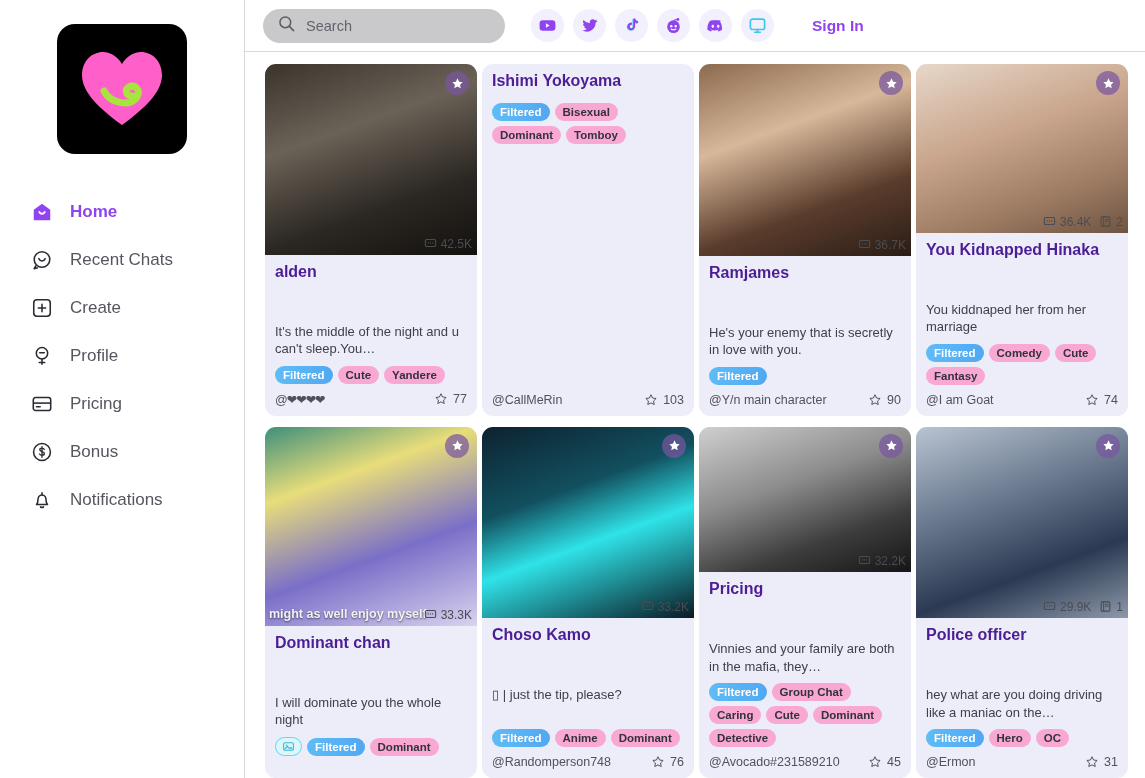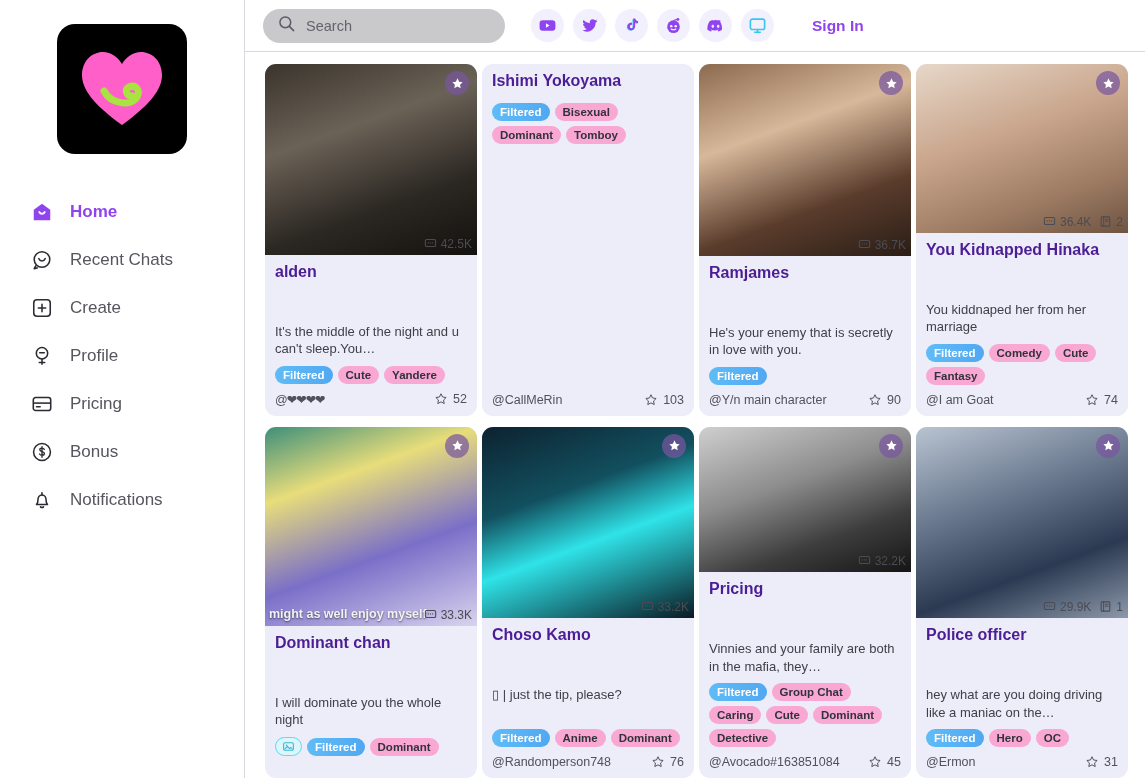--- a/index.html
+++ b/index.html
@@ -340,21 +340,21 @@
             <span class="tag filtered">Filtered</span>
             <span class="tag">Cute</span>
             <span class="tag">Yandere</span>
           </div>
           <div class="c-foot">
             <span class="author hearts">@❤❤❤❤</span>
             <span class="likes">
               <svg width="14" height="14" viewBox="0 0 24 24">
                   <path d="M12 3l2.7 5.6 6.1.8-4.4 4.3 1.1 6.1L12 16.9 6.5 19.8l1.1-6.1L3.2 9.4l6.1-.8Z" fill="none" stroke="#50515a" stroke-width="1.7" stroke-linejoin="round"></path>
                 </svg>
-              <span>52</span>
+              <span>77</span>
             </span>
           </div>
         </div>
       </article>
 
       <article class="card">
         <div class="body">
           <div class="c-title">Ishimi Yokoyama</div>
           <div class="tags">
             <span class="tag filtered">Filtered</span>
@@ -563,21 +563,21 @@
           <div class="c-desc">Vinnies and your family are both in the mafia, they…</div>
           <div class="tags">
             <span class="tag filtered">Filtered</span>
             <span class="tag">Group Chat</span>
             <span class="tag">Caring</span>
             <span class="tag">Cute</span>
             <span class="tag">Dominant</span>
             <span class="tag">Detective</span>
           </div>
           <div class="c-foot">
-            <span class="author">@Avocado#163851084</span>
+            <span class="author">@Avocado#231589210</span>
             <span class="likes">
               <svg width="14" height="14" viewBox="0 0 24 24">
                   <path d="M12 3l2.7 5.6 6.1.8-4.4 4.3 1.1 6.1L12 16.9 6.5 19.8l1.1-6.1L3.2 9.4l6.1-.8Z" fill="none" stroke="#50515a" stroke-width="1.7" stroke-linejoin="round"></path>
                 </svg>
               <span>45</span>
             </span>
           </div>
         </div>
       </article>
 

